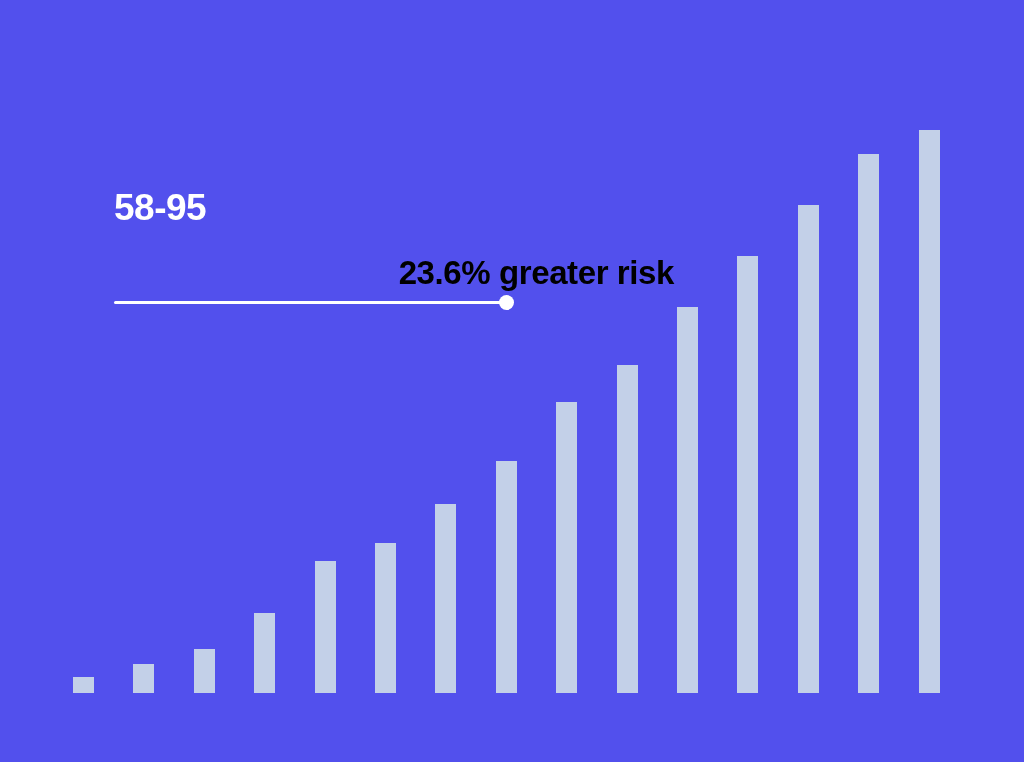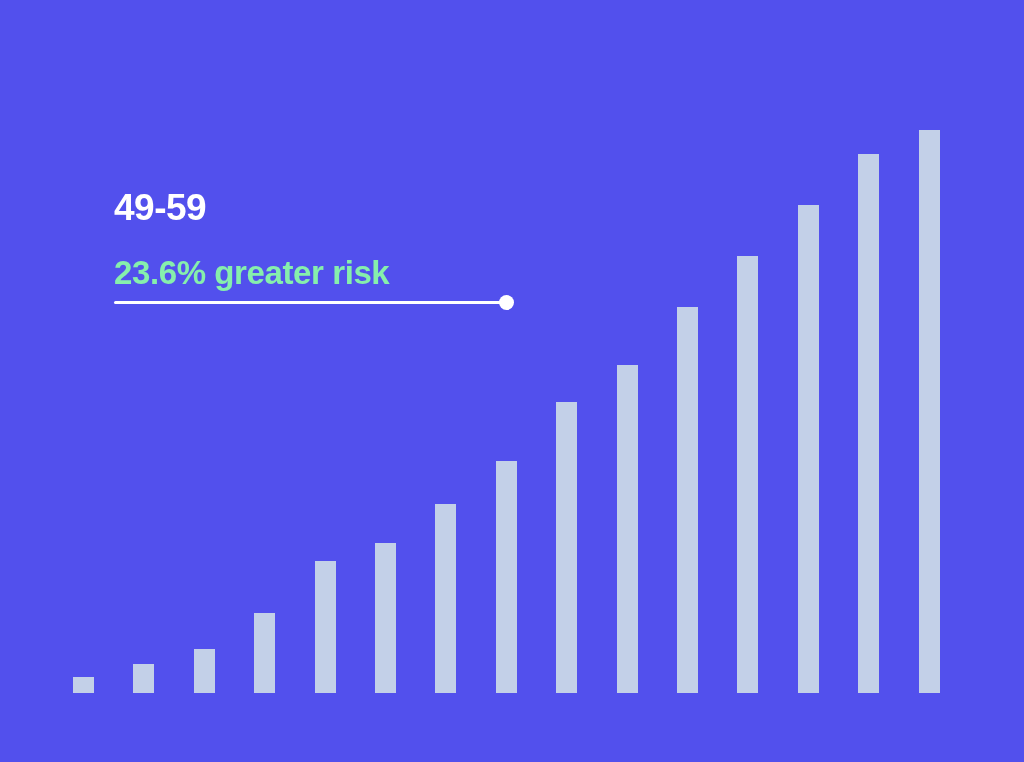--- a/index.html
+++ b/index.html
@@ -46,25 +46,26 @@
     font-weight: bold;
     color: #ffffff;
     letter-spacing: -0.5px;
     line-height: 44px;
     margin: 0;
     white-space: nowrap;
   }
   #annotation-risk {
     font-size: 33px;
     font-weight: bold;
-    color: #86efac;
+    color: #000000;
     letter-spacing: -0.4px;
     line-height: 42px;
     margin: 22px 0 0 0;
     white-space: nowrap;
+    text-align: right;
   }
   #annotation-leader {
     position: absolute;
     left: 114px;
     top: 301px;
     height: 3px;
     background: #ffffff;
     border-radius: 2px;
   }
   #annotation-dot {
@@ -94,20 +95,20 @@
       <div class="bar" style="left: 556px; width: 21px; height: 291px; top: 402px; background: rgb(195, 208, 232);"></div>
       <div class="bar" style="left: 617px; width: 21px; height: 328px; top: 365px; background: rgb(195, 208, 232);"></div>
       <div class="bar" style="left: 677px; width: 21px; height: 386px; top: 307px; background: rgb(195, 208, 232);"></div>
       <div class="bar" style="left: 737px; width: 21px; height: 437px; top: 256px; background: rgb(195, 208, 232);"></div>
       <div class="bar" style="left: 798px; width: 21px; height: 488px; top: 205px; background: rgb(195, 208, 232);"></div>
       <div class="bar" style="left: 858px; width: 21px; height: 539px; top: 154px; background: rgb(195, 208, 232);"></div>
       <div class="bar" style="left: 919px; width: 21px; height: 563px; top: 130px; background: rgb(195, 208, 232);"></div>
     </div>
 
   <div id="annotation">
-    <div id="annotation-age">49-59</div>
+    <div id="annotation-age">58-95</div>
     <div id="annotation-risk">23.6% greater risk</div>
   </div>
 
   <div id="annotation-leader" style="left: 114px; width: 392px;"></div>
   <div id="annotation-dot" style="left: 499px;"></div>
 
 </div>
 
 </body></html>

